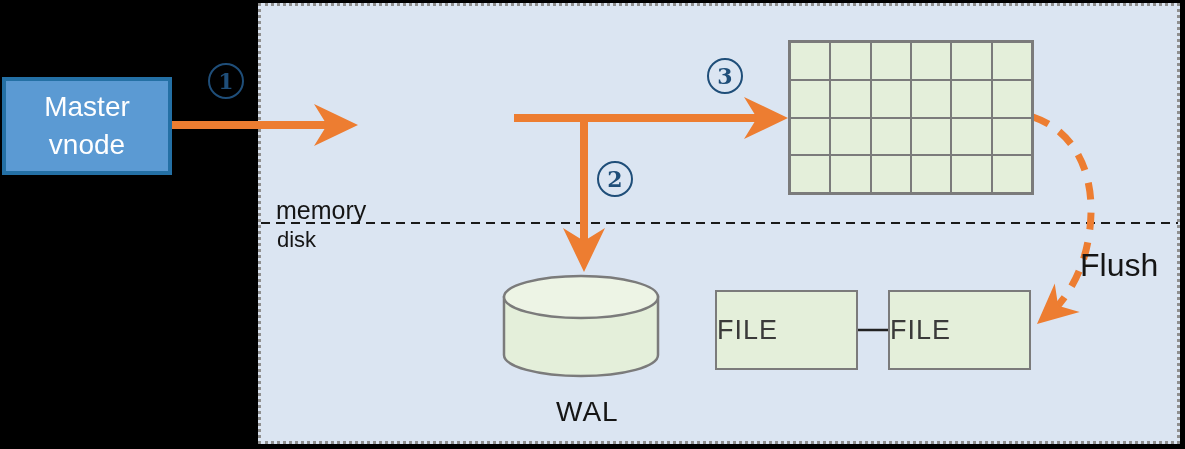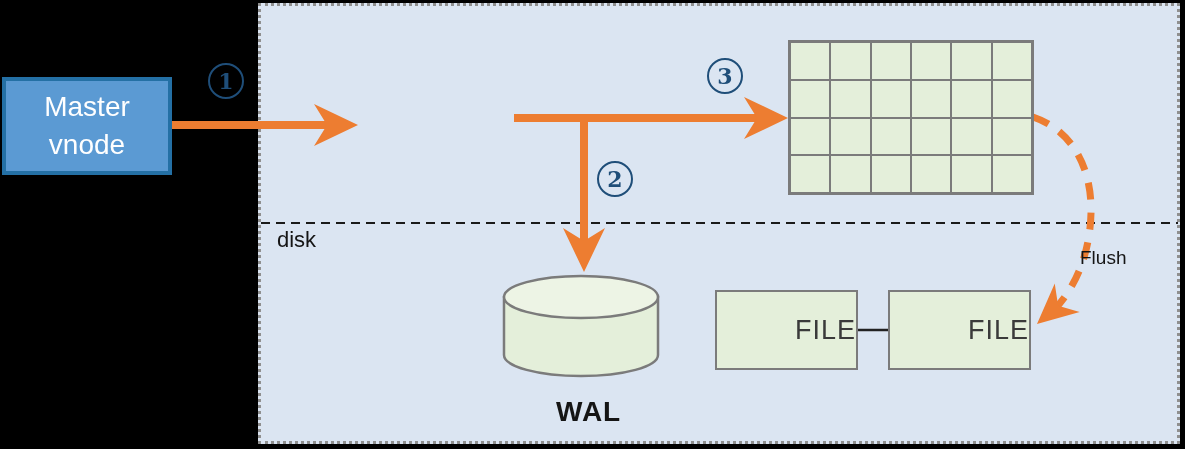--- a/index.html
+++ b/index.html
@@ -57,21 +57,21 @@
   }
   .memtable .cell{
     background:var(--node-green-fill);
     border:1px solid var(--node-border-gray);
   }
 
   .file-box{
     position:absolute;top:290px;width:143px;height:80px;
     background:var(--node-green-fill);
     border:2px solid var(--node-border-gray);
-    display:flex;align-items:center;justify-content:flex-end;
+    display:flex;align-items:center;justify-content:flex-start;
     color:var(--text-dark);font-size:27px;letter-spacing:1px;
     z-index:3;
   }
   .file-box.first{left:715px;}
   .file-box.second{left:888px;}
 
   .step-badge{
     position:absolute;width:36px;height:36px;border-radius:50%;
     border:2.5px solid var(--step-blue);color:var(--step-blue);
     display:flex;align-items:center;justify-content:center;
@@ -79,22 +79,22 @@
     font-size:22px;font-weight:600;
     z-index:4;
   }
   .step-1{left:208px;top:63px;}
   .step-2{left:597px;top:161px;}
   .step-3{left:707px;top:58px;}
 
   .lbl{position:absolute;color:var(--text-black);z-index:4;white-space:nowrap;}
   .lbl-memory{left:276px;top:196px;font-size:25px;}
   .lbl-disk{left:277px;top:227px;font-size:22px;}
-  .lbl-wal{left:556px;top:396px;font-size:28px;letter-spacing:1px;font-weight:bold;}
-  .lbl-flush{left:1080px;top:247px;font-size:19px;}
+  .lbl-wal{left:556px;top:396px;font-size:28px;letter-spacing:1px;}
+  .lbl-flush{left:1080px;top:247px;font-size:32px;}
   .lbl-slave{left:1027px;top:402px;font-size:26px;}
 
   .orange-line{stroke:var(--accent-orange);stroke-width:8;fill:none;}
   .orange-head{fill:var(--accent-orange);stroke:none;}
   .flush-curve{stroke:var(--accent-orange);stroke-width:7;fill:none;stroke-dasharray:17 13;}
   .divider-line{stroke:#1a1a1a;stroke-width:2;stroke-dasharray:9 6;fill:none;}
   .connector-line{stroke:#222222;stroke-width:2.5;fill:none;}
   .cyl-body{fill:var(--node-green-fill);stroke:var(--node-border-gray);stroke-width:2.5;}
   .cyl-top{fill:var(--node-green-top);stroke:var(--node-border-gray);stroke-width:2.5;}
 </style>
@@ -179,17 +179,18 @@
   <div class="step-badge step-1">
     <span>1</span>
   </div>
   <div class="step-badge step-2">
     <span>2</span>
   </div>
   <div class="step-badge step-3">
     <span>3</span>
   </div>
 
+  <div class="lbl lbl-memory">memory</div>
   <div class="lbl lbl-disk">disk</div>
   <div class="lbl lbl-wal">WAL</div>
   <div class="lbl lbl-flush">Flush</div>
 
 </div>
 
 </body></html>

